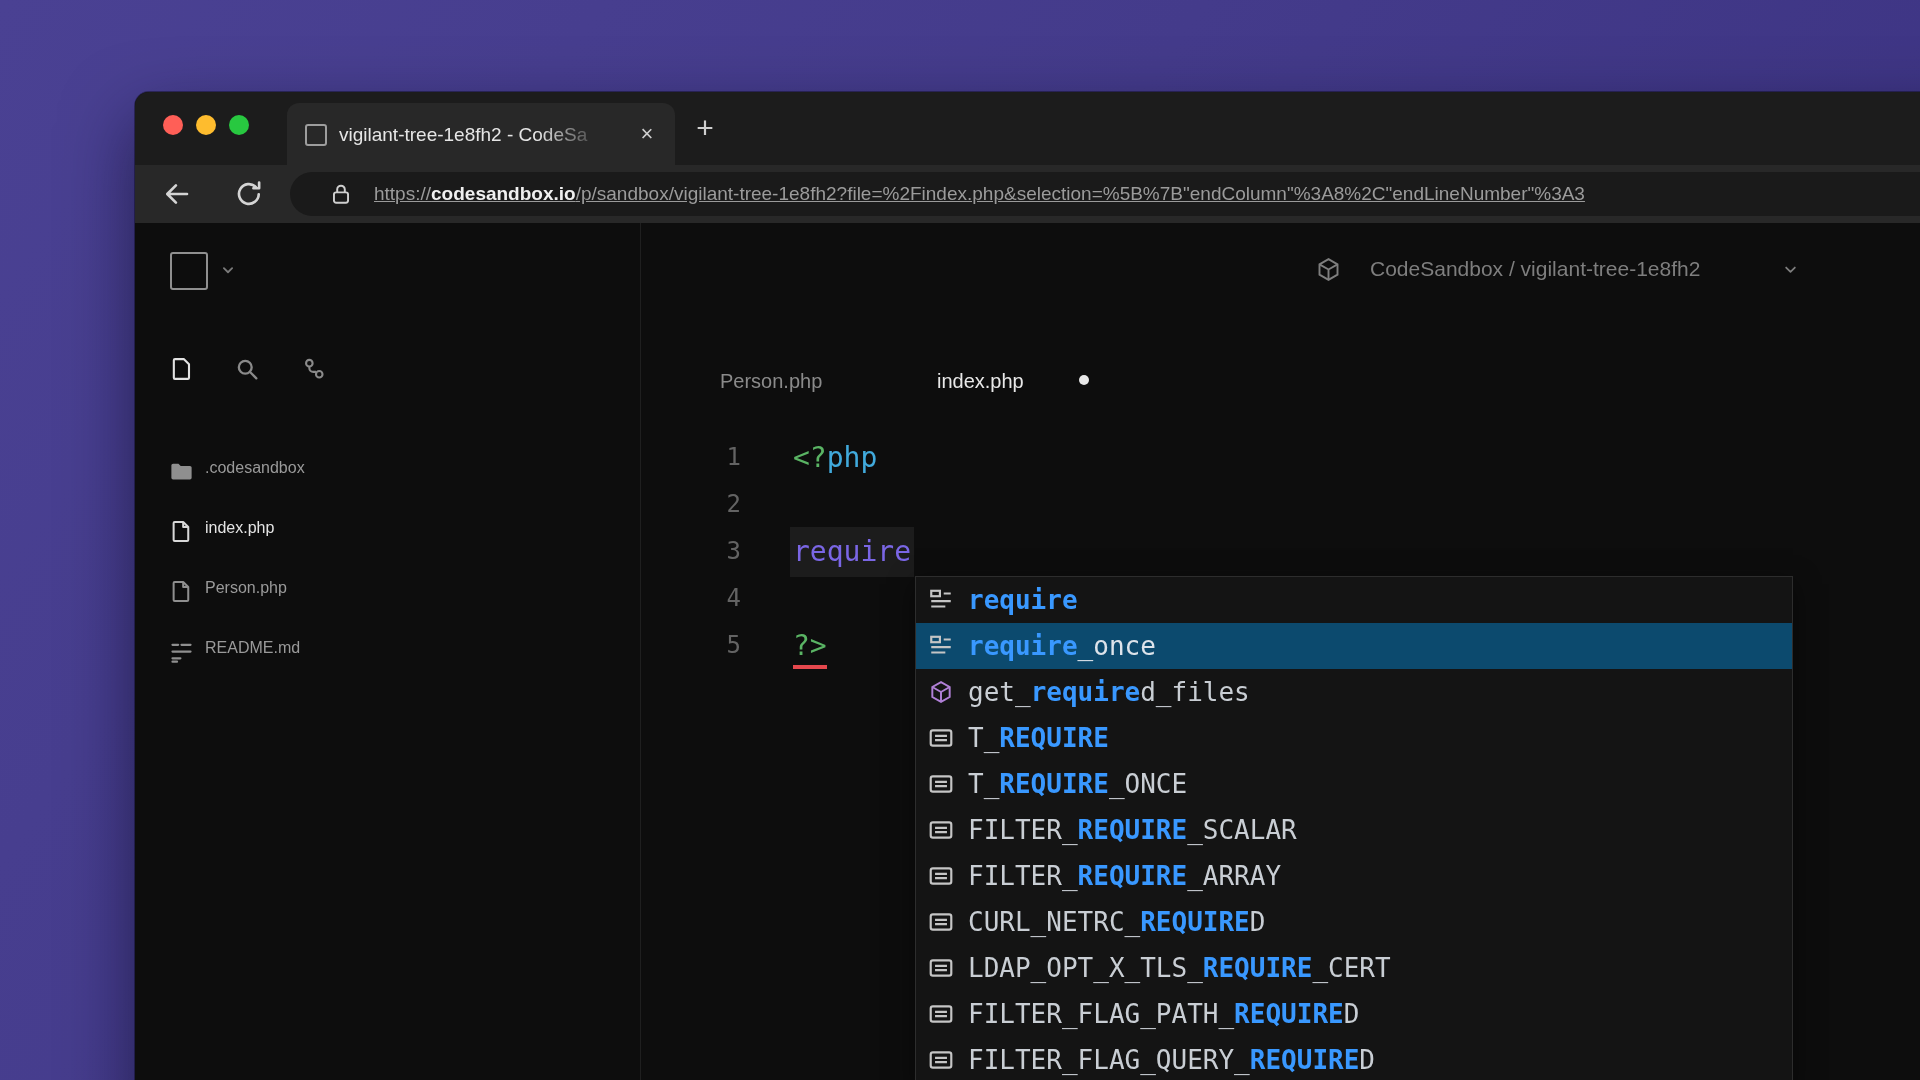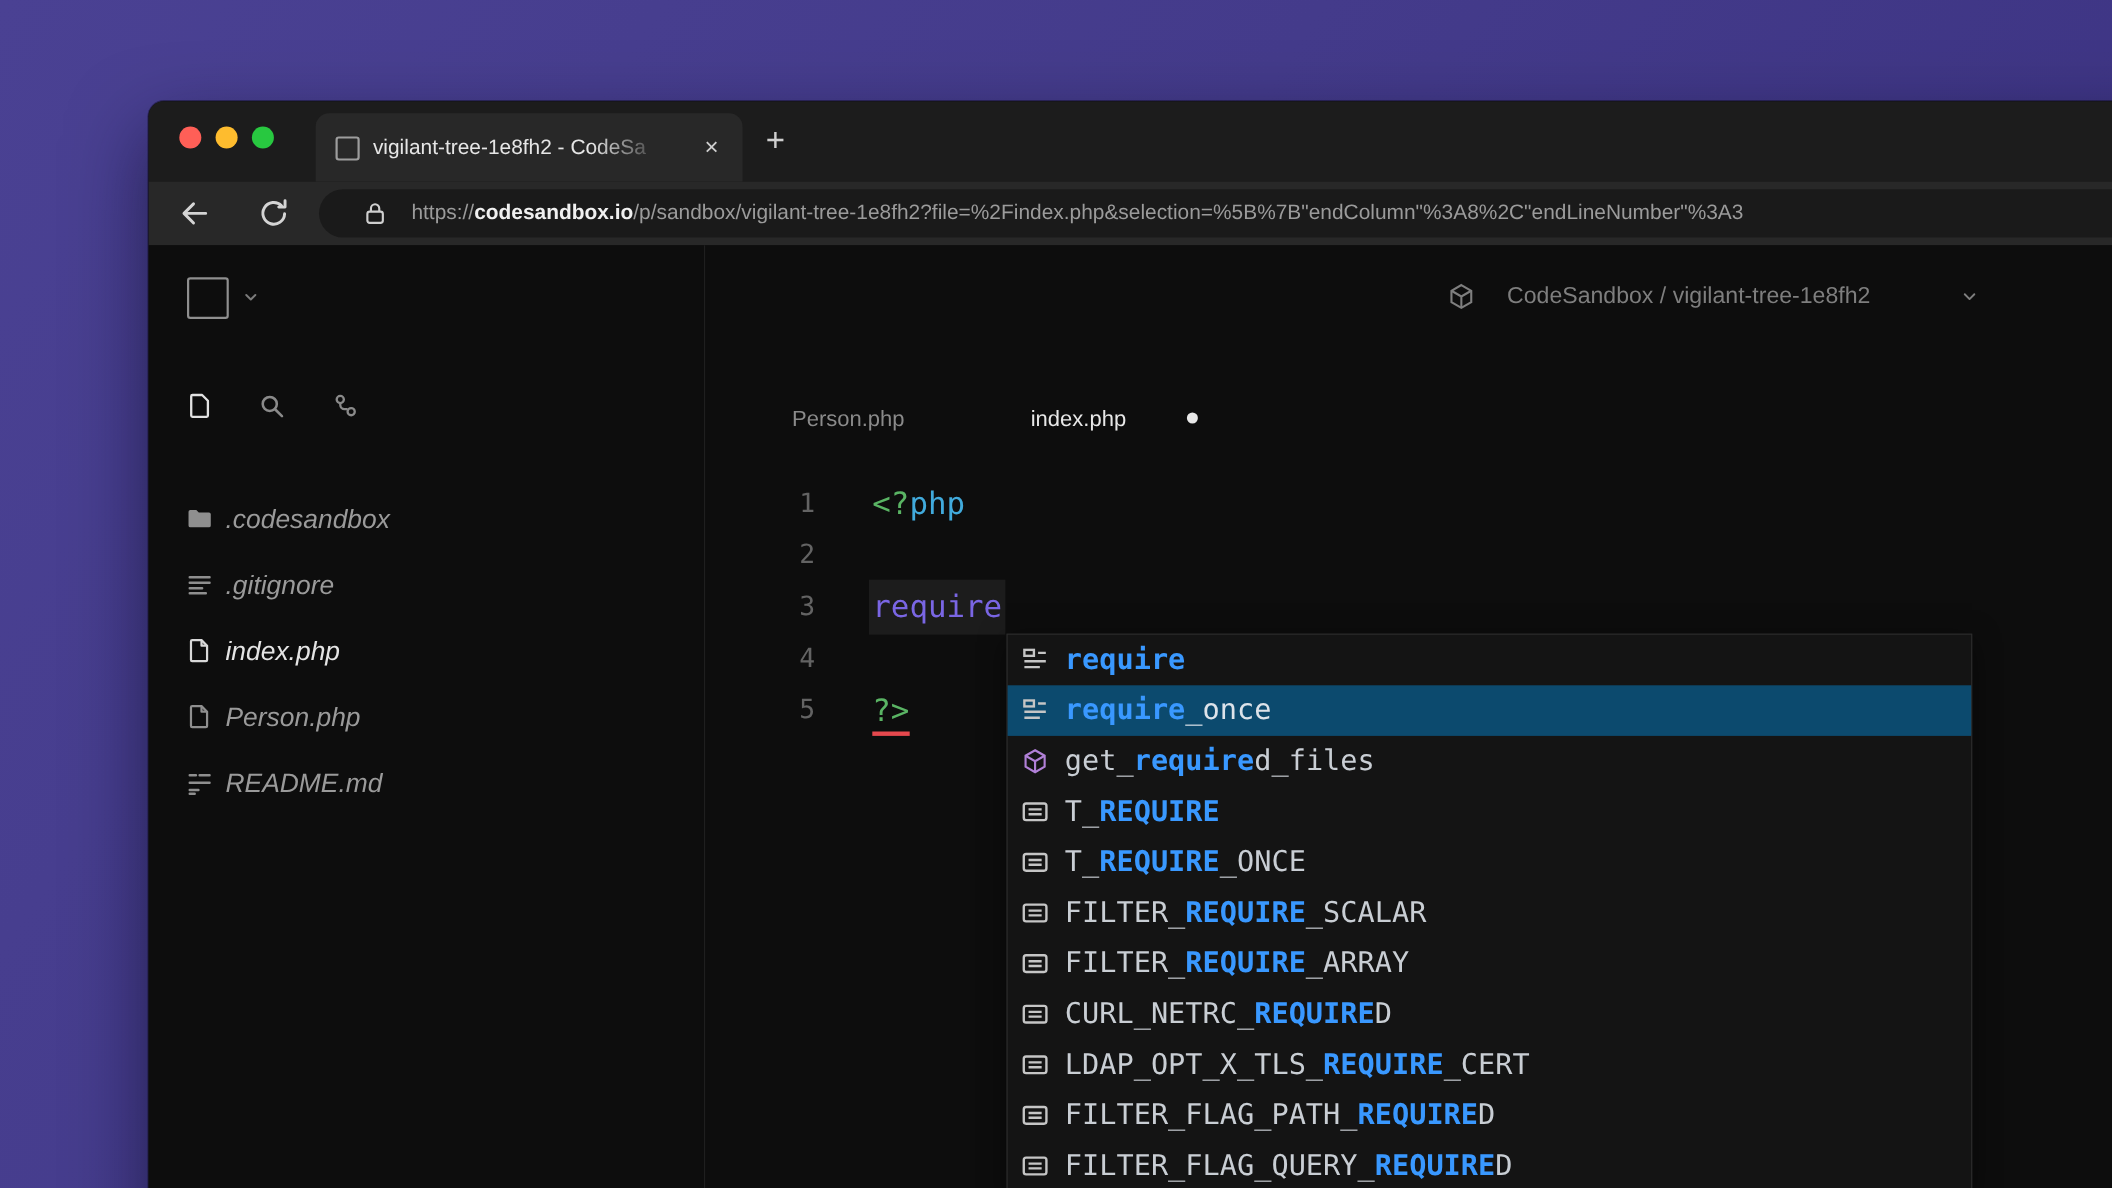--- a/index.html
+++ b/index.html
@@ -25,42 +25,42 @@
   .newtab{position:absolute;left:553px;top:20px;width:34px;height:34px;color:#cfcfcf;
     font-size:30px;line-height:32px;text-align:center;font-weight:300;cursor:pointer;}
   .toolbar{position:absolute;left:0;top:73px;width:100%;height:58px;background:#282828;}
   .nav-ic{position:absolute;top:13px;width:32px;height:32px;color:#d4d4d4;}
   .nav-ic svg{width:32px;height:32px;}
   .url-pill{position:absolute;left:155px;top:7px;width:1760px;height:44px;border-radius:22px;
     background:#1a1a1a;}
   .lock{position:absolute;left:38px;top:9px;width:26px;height:26px;color:#cfcfcf;}
   .lock svg{width:26px;height:26px;}
   .url-text{position:absolute;left:84px;top:9px;white-space:nowrap;font-size:19px;
-    line-height:26px;color:#9b9b9b;}
+    line-height:26px;color:#9b9b9b;text-decoration:underline;}
   .url-text .domain{color:#f0f0f0;font-weight:bold;}
   
   .app{position:absolute;left:0;top:131px;width:100%;height:1069px;background:#0d0d0d;}
   .ws-btn{position:absolute;left:35px;top:29px;width:34px;height:34px;
     border:2.5px solid #8f8f8f;border-radius:3px;cursor:pointer;}
   .ws-chevron{position:absolute;left:84px;top:38px;width:18px;height:18px;color:#7a7a7a;}
   .ws-chevron svg{width:18px;height:18px;}
   .crumb{position:absolute;left:1180px;top:32px;height:30px;color:#7e7e7e;cursor:pointer;}
   .crumb .cube{position:absolute;left:0;top:1px;width:27px;height:27px;}
   .crumb .cube svg{width:27px;height:27px;}
   .crumb .txt{position:absolute;left:39px;top:2px;white-space:nowrap;font-size:21px;margin-left:16px;}
   .crumb .chev{position:absolute;left:466px;top:5px;width:19px;height:19px;}
   .crumb .chev svg{width:19px;height:19px;}
   .side-ic{position:absolute;top:132px;width:28px;height:28px;color:#8a8a8a;cursor:pointer;}
   .side-ic svg{width:28px;height:28px;}
   .side-ic.active{color:#e2e2e2;}
   .file-list{position:absolute;left:20px;top:219px;width:430px;}
   .file-row{position:relative;height:60px;cursor:pointer;}
   .file-row .f-ic{position:absolute;left:13px;top:16px;width:27px;height:27px;color:#8f8f8f;}
   .file-row .f-ic svg{width:27px;height:27px;}
-  .file-row .f-label{position:absolute;left:50px;top:17px;font-size:24px;color:#9a9a9a;font-style:italic;}
+  .file-row .f-label{position:absolute;left:50px;top:17px;font-size:16px;color:#9a9a9a;}
   .file-row.active .f-label{color:#e4e4e4;}
   .file-row.active .f-ic{color:#d8d8d8;}
   .v-divider{position:absolute;left:505px;top:0;width:1px;height:100%;background:#1f1f1f;}
   
   .ed-tab{position:absolute;top:147px;font-size:20px;color:#8a8a8a;cursor:pointer;}
   .ed-tab.active{color:#e8e8e8;}
   .dirty-dot{position:absolute;left:944px;top:152px;width:10px;height:10px;border-radius:50%;
     background:#e8e8e8;}
   .code{position:absolute;left:560px;top:211px;font-family:"DejaVu Sans Mono",monospace;
     font-size:28px;line-height:47px;}
@@ -184,28 +184,20 @@
           </svg>
       </div>
 
       <div class="file-list" id="file-list">
           <div class="file-row">
             <span class="f-ic"><svg viewBox="0 0 24 24">
                 <path fill="currentColor" d="M3 6.5A1.5 1.5 0 0 1 4.5 5h4.8l2 2h8.2A1.5 1.5 0 0 1 21 8.5v9A1.5 1.5 0 0 1 19.5 19h-15A1.5 1.5 0 0 1 3 17.5z"></path>
               </svg></span>
             <span class="f-label">.codesandbox</span>
           </div>
-          <div class="file-row">
-            <span class="f-ic"><svg viewBox="0 0 24 24">
-                <g stroke="currentColor" stroke-width="2" stroke-linecap="round">
-                  <path d="M4 6h16M4 10.5h16M4 15h10M4 19h13"></path>
-                </g>
-              </svg></span>
-            <span class="f-label">.gitignore</span>
-          </div>
           <div class="file-row active">
             <span class="f-ic"><svg viewBox="0 0 24 24">
                 <g fill="none" stroke="currentColor" stroke-width="1.8" stroke-linejoin="round">
                   <path d="M6 3.5h7.5L18 8v11.5a1 1 0 0 1-1 1H6a1 1 0 0 1-1-1v-15a1 1 0 0 1 1-1z"></path>
                   <path d="M13.5 3.5V8H18"></path>
                 </g>
               </svg></span>
             <span class="f-label">index.php</span>
           </div>
           <div class="file-row">

